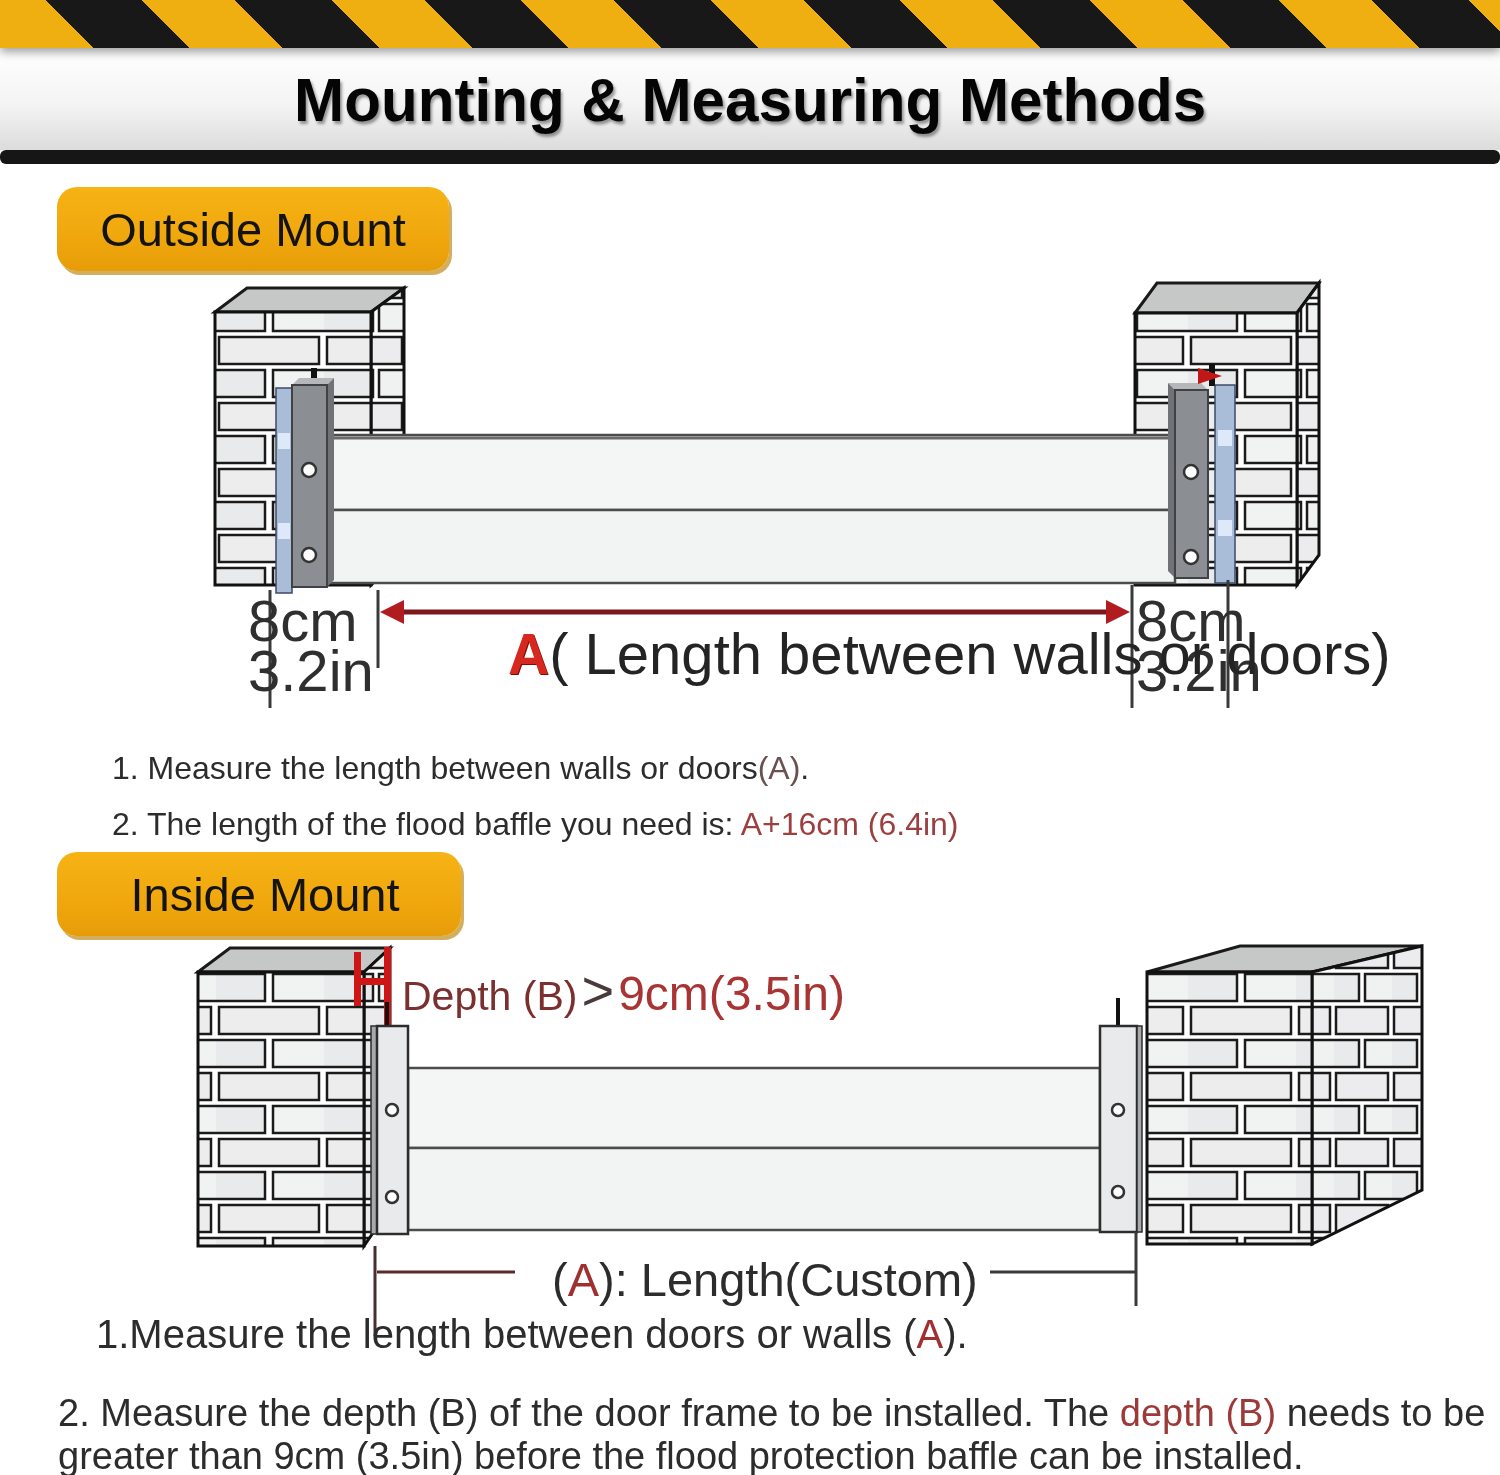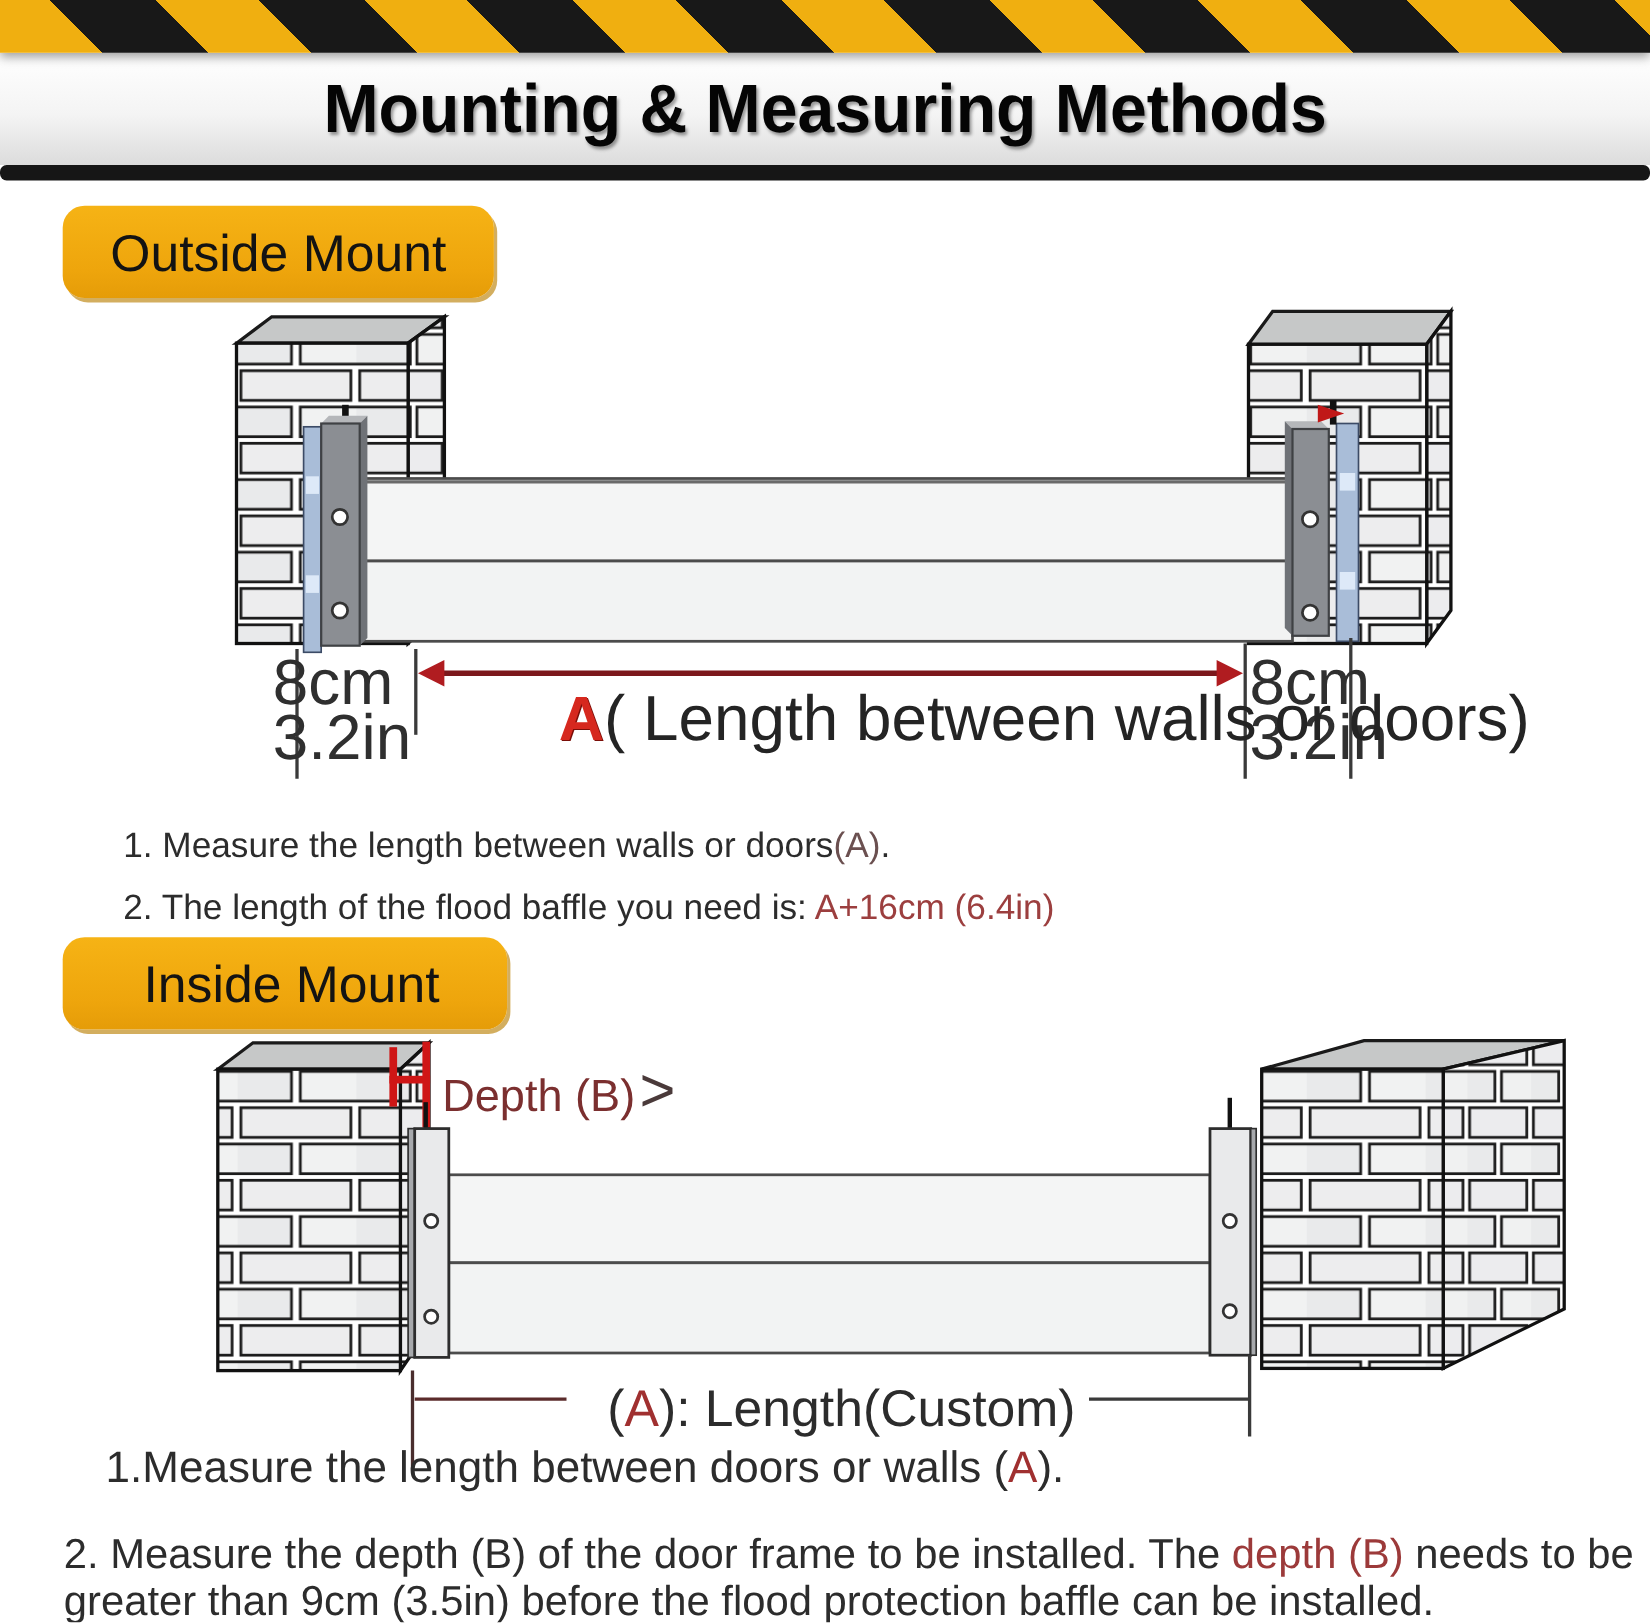--- a/index.html
+++ b/index.html
@@ -226,20 +226,21 @@
       <line x1="375" y1="308" x2="375" y2="398" stroke="#4a2e2e" stroke-width="3"></line>
       <line x1="377" y1="334" x2="515" y2="334" stroke="#5b2b2b" stroke-width="3"></line>
       <line x1="990" y1="334" x2="1136" y2="334" stroke="#3a3a3a" stroke-width="3"></line>
       <line x1="1136" y1="294" x2="1136" y2="368" stroke="#3a3a3a" stroke-width="3"></line>
     </g>
   </svg>
 
   <div class="depth-label">
     <span class="d-pre">Depth (B) </span>
     <span class="d-gt">&gt;</span>
+    <span class="d-val">9cm(3.5in)</span>
   </div>
   <div class="length-label">
     <span>(</span>
       <span class="letter">A</span>
       <span>): Length(Custom)</span>
   </div>
 
   <div class="step-inside-1">
     <span>1.Measure the length between doors or walls (</span><span class="red">A</span><span>).</span>
   </div>

